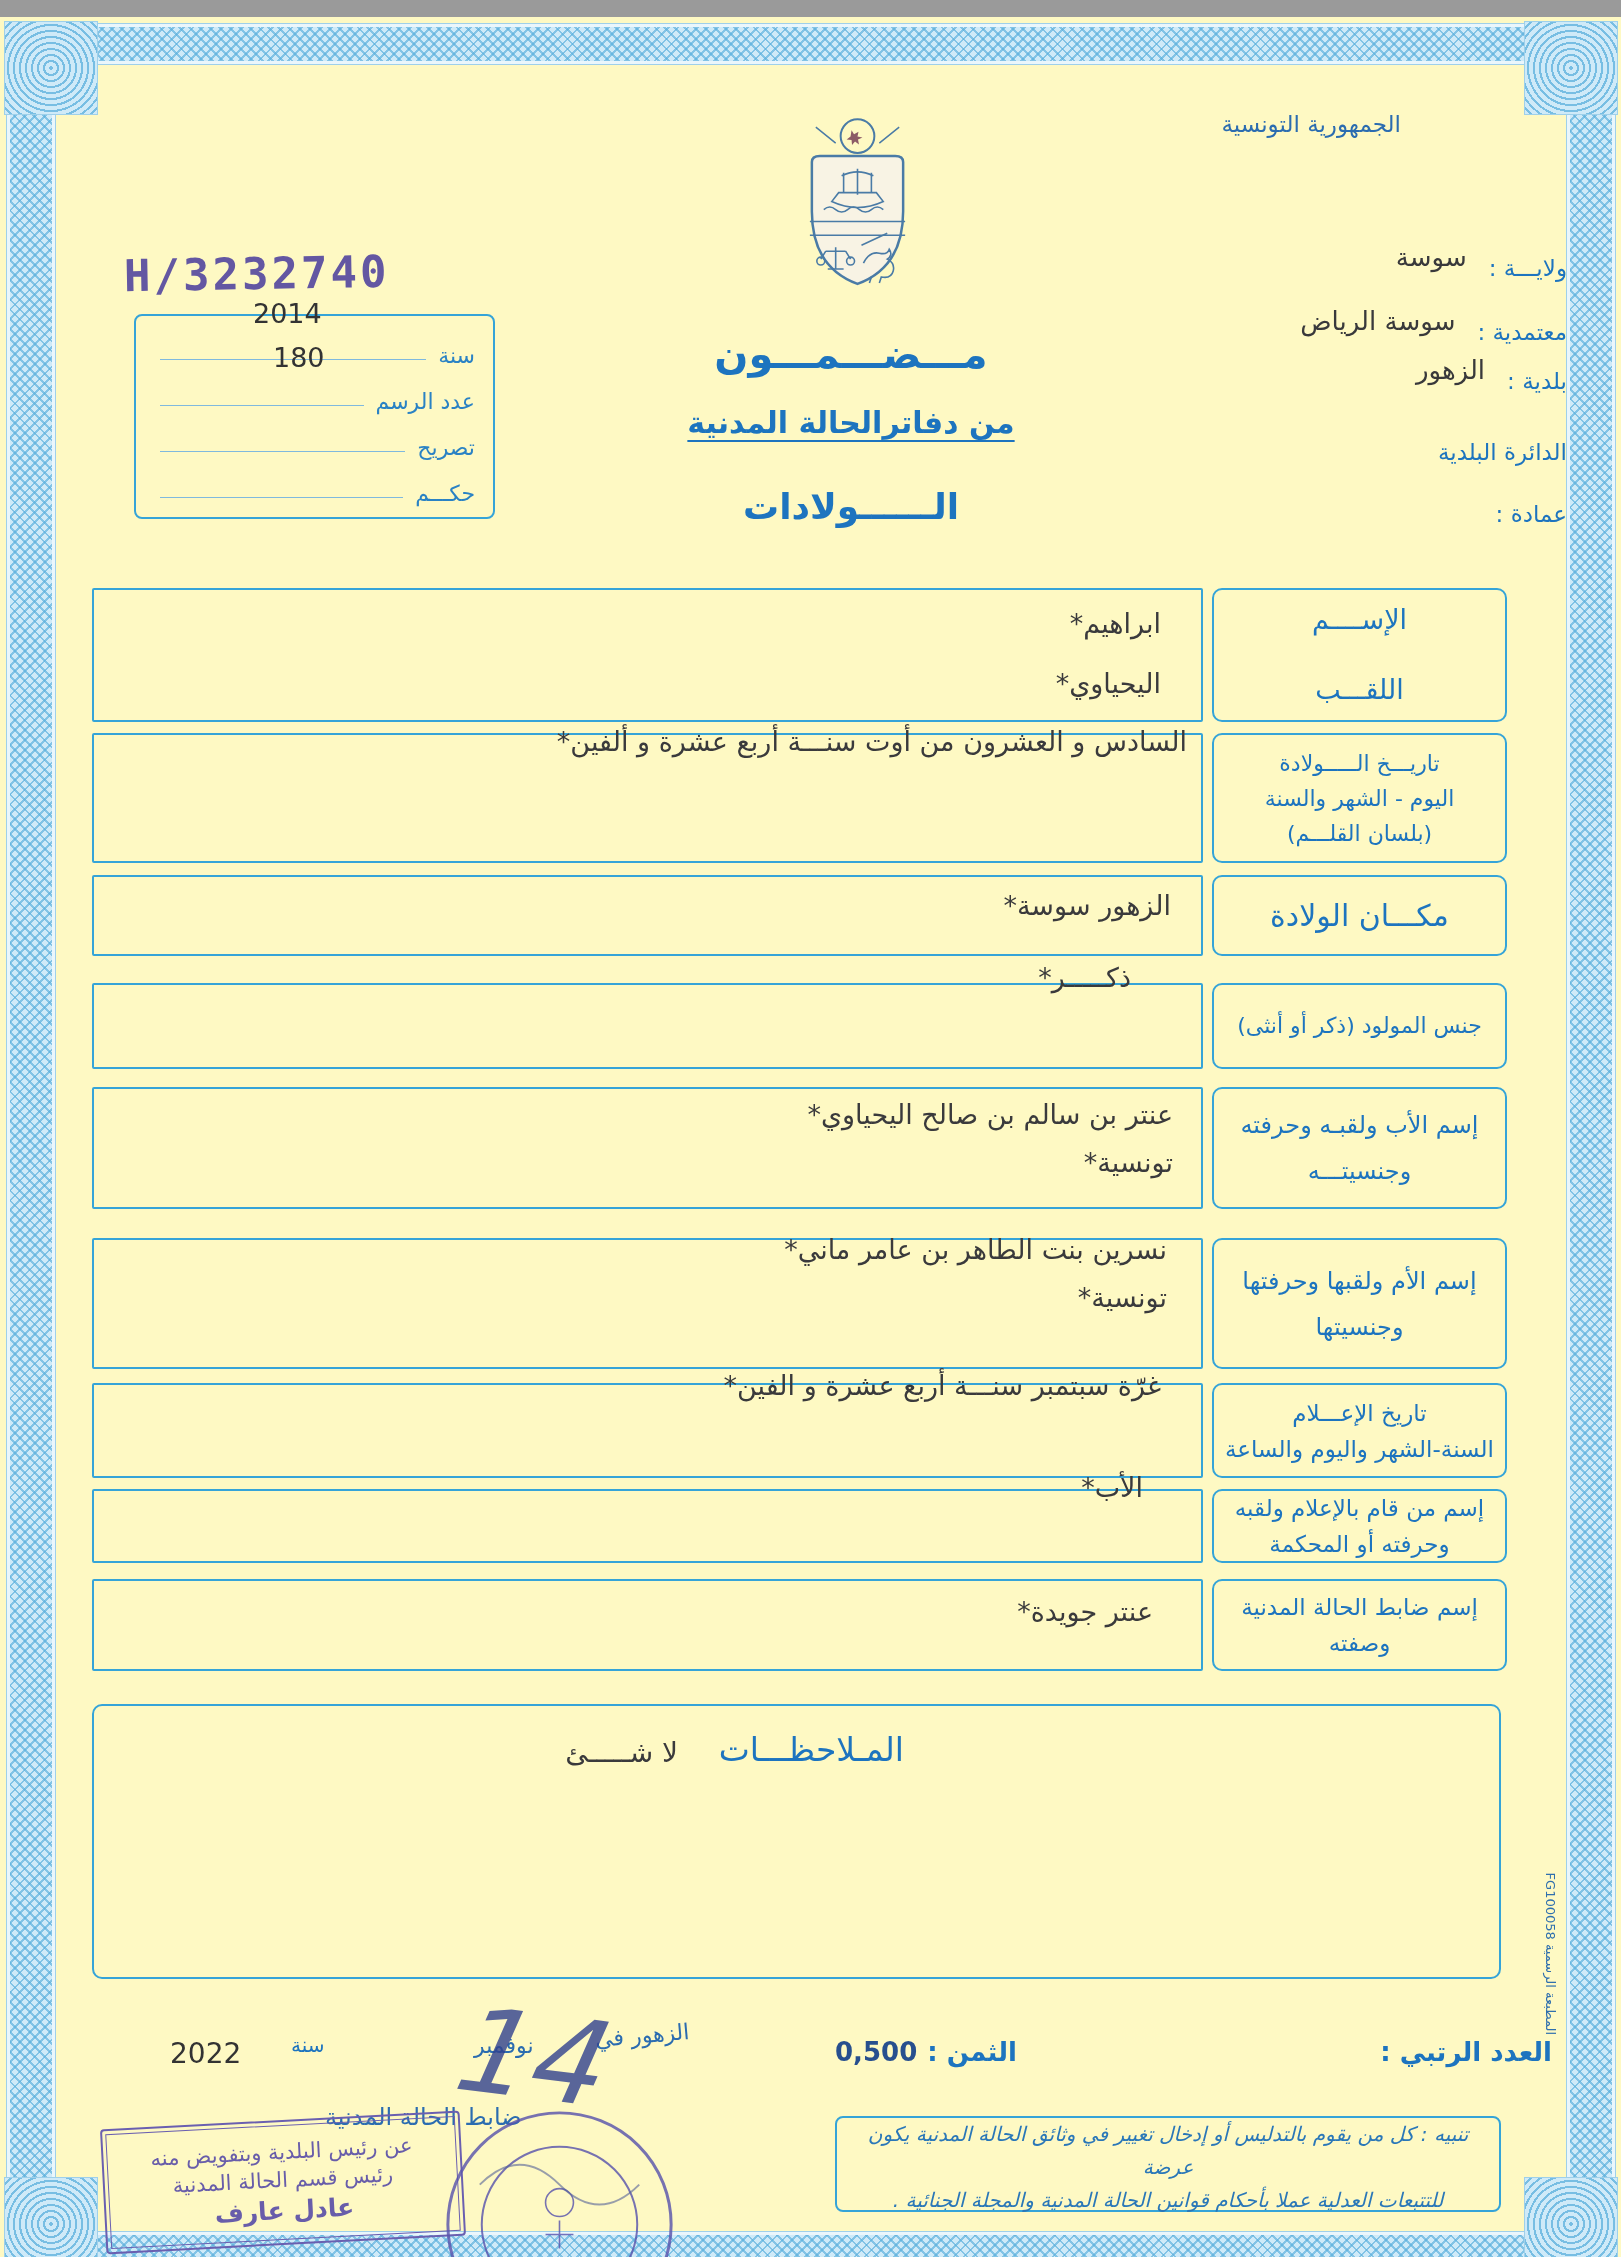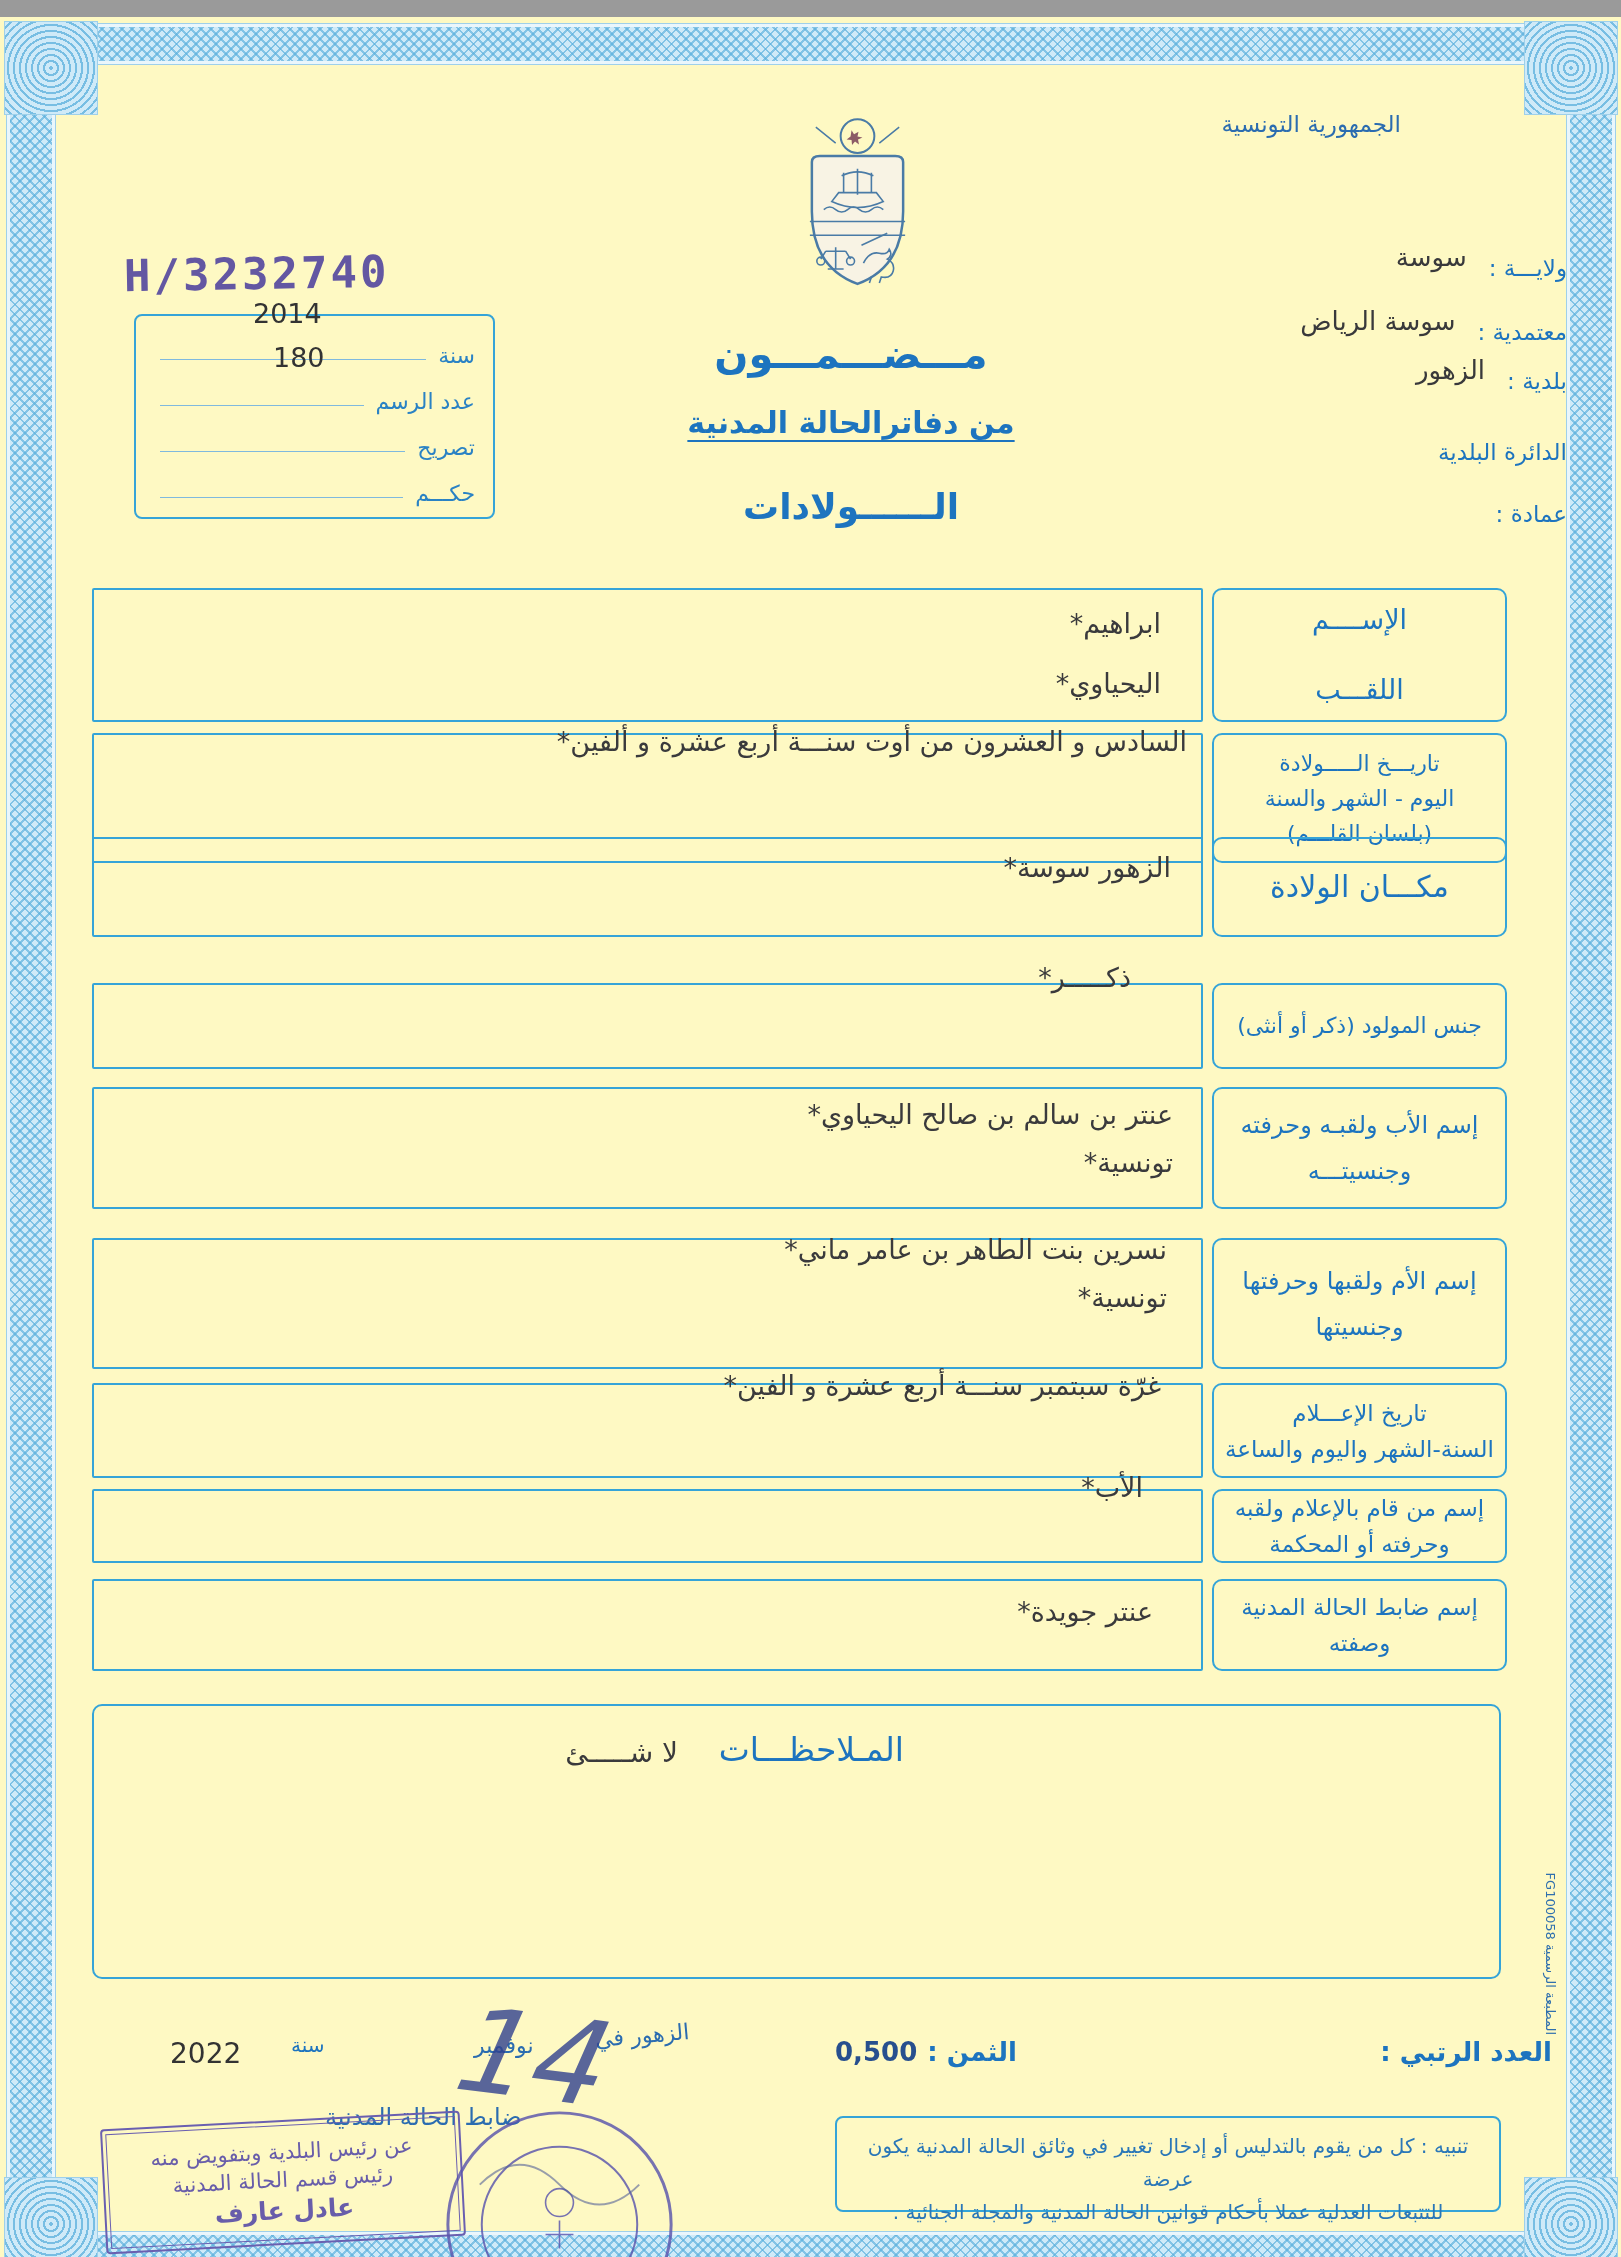--- a/index.html
+++ b/index.html
@@ -95,22 +95,22 @@
            color:#1d74bf; font-size:26px; font-weight:bold; }
   .price .pv { color:#274f8e; }
   .year-word { position:absolute; left:291px; top:2016px; color:#1d74bf; font-size:20px; z-index:3; }
   .year-val  { position:absolute; left:170px; top:2020px; color:#333; font-size:28px; z-index:3; direction:ltr; }
   .month     { position:absolute; left:474px; top:2016px; color:#2b6cb0; font-size:22px; z-index:5; }
   .place     { position:absolute; left:595px; top:2006px; color:#2b6cb0; font-size:22px; transform:rotate(-5deg); z-index:5; }
   .day-hand  { position:absolute; left:460px; top:1982px; font-size:117px; font-style:italic; font-weight:300;
                color:#31418f; opacity:.8; transform:rotate(7deg) skewX(-6deg); z-index:7; line-height:1; }
   .notice-box { position:absolute; left:835px; top:2099px; width:666px; height:96px; z-index:3;
                 border:2px solid #35a4d8; border-radius:8px; box-sizing:border-box;
-                padding:12px 20px; color:#2a77b8; font-size:20px; line-height:33px;
-                text-align:center; white-space:pre-line; }
+                padding:0 20px; color:#2a77b8; font-size:20px; line-height:33px;
+                text-align:center; white-space:pre-line;font-style:italic; }
 
   .officer-title { position:absolute; left:325px; top:2086px; color:#2b6cb0; font-size:24px; z-index:4; }
   .stamp-rect { position:absolute; left:103px; top:2103px; width:360px; height:125px;
                 transform:rotate(-3deg); z-index:6; color:#5c50a8; }
   .stamp-rect .outer { position:absolute; inset:0; border:2px solid #6a5fb0; border-radius:4px; }
   .stamp-rect .inner { position:absolute; inset:5px; border:1px solid #6a5fb0; }
   .stamp-rect .txt { position:absolute; inset:8px; display:flex; flex-direction:column;
                      align-items:center; justify-content:center; gap:4px; opacity:.92; }
   .stamp-rect .l1, .stamp-rect .l2 { font-size:21px; }
   .stamp-rect .l3 { font-size:25px; font-weight:bold; }
@@ -219,21 +219,21 @@
 
   <div class="row r2" style="top:716px;height:130px">
     <div class="vbox">
       <div class="val">السادس و العشرون من أوت سنـــة أربع عشرة و ألفين*</div>
     </div>
     <div class="lbox">تاريـــخ الـــــولادة
 اليوم - الشهر والسنة
 (بلسان القلـــم)</div>
   </div>
 
-  <div class="row r3" style="top:820px;height:100px">
+  <div class="row r3" style="top:858px;height:81px">
     <div class="vbox">
       <div class="val">الزهور سوسة*</div>
     </div>
     <div class="lbox">مكـــان الولادة</div>
   </div>
 
   <div class="row r4" style="top:966px;height:86px">
     <div class="vbox">
       <div class="val">ذكـــــر*</div>
     </div>

